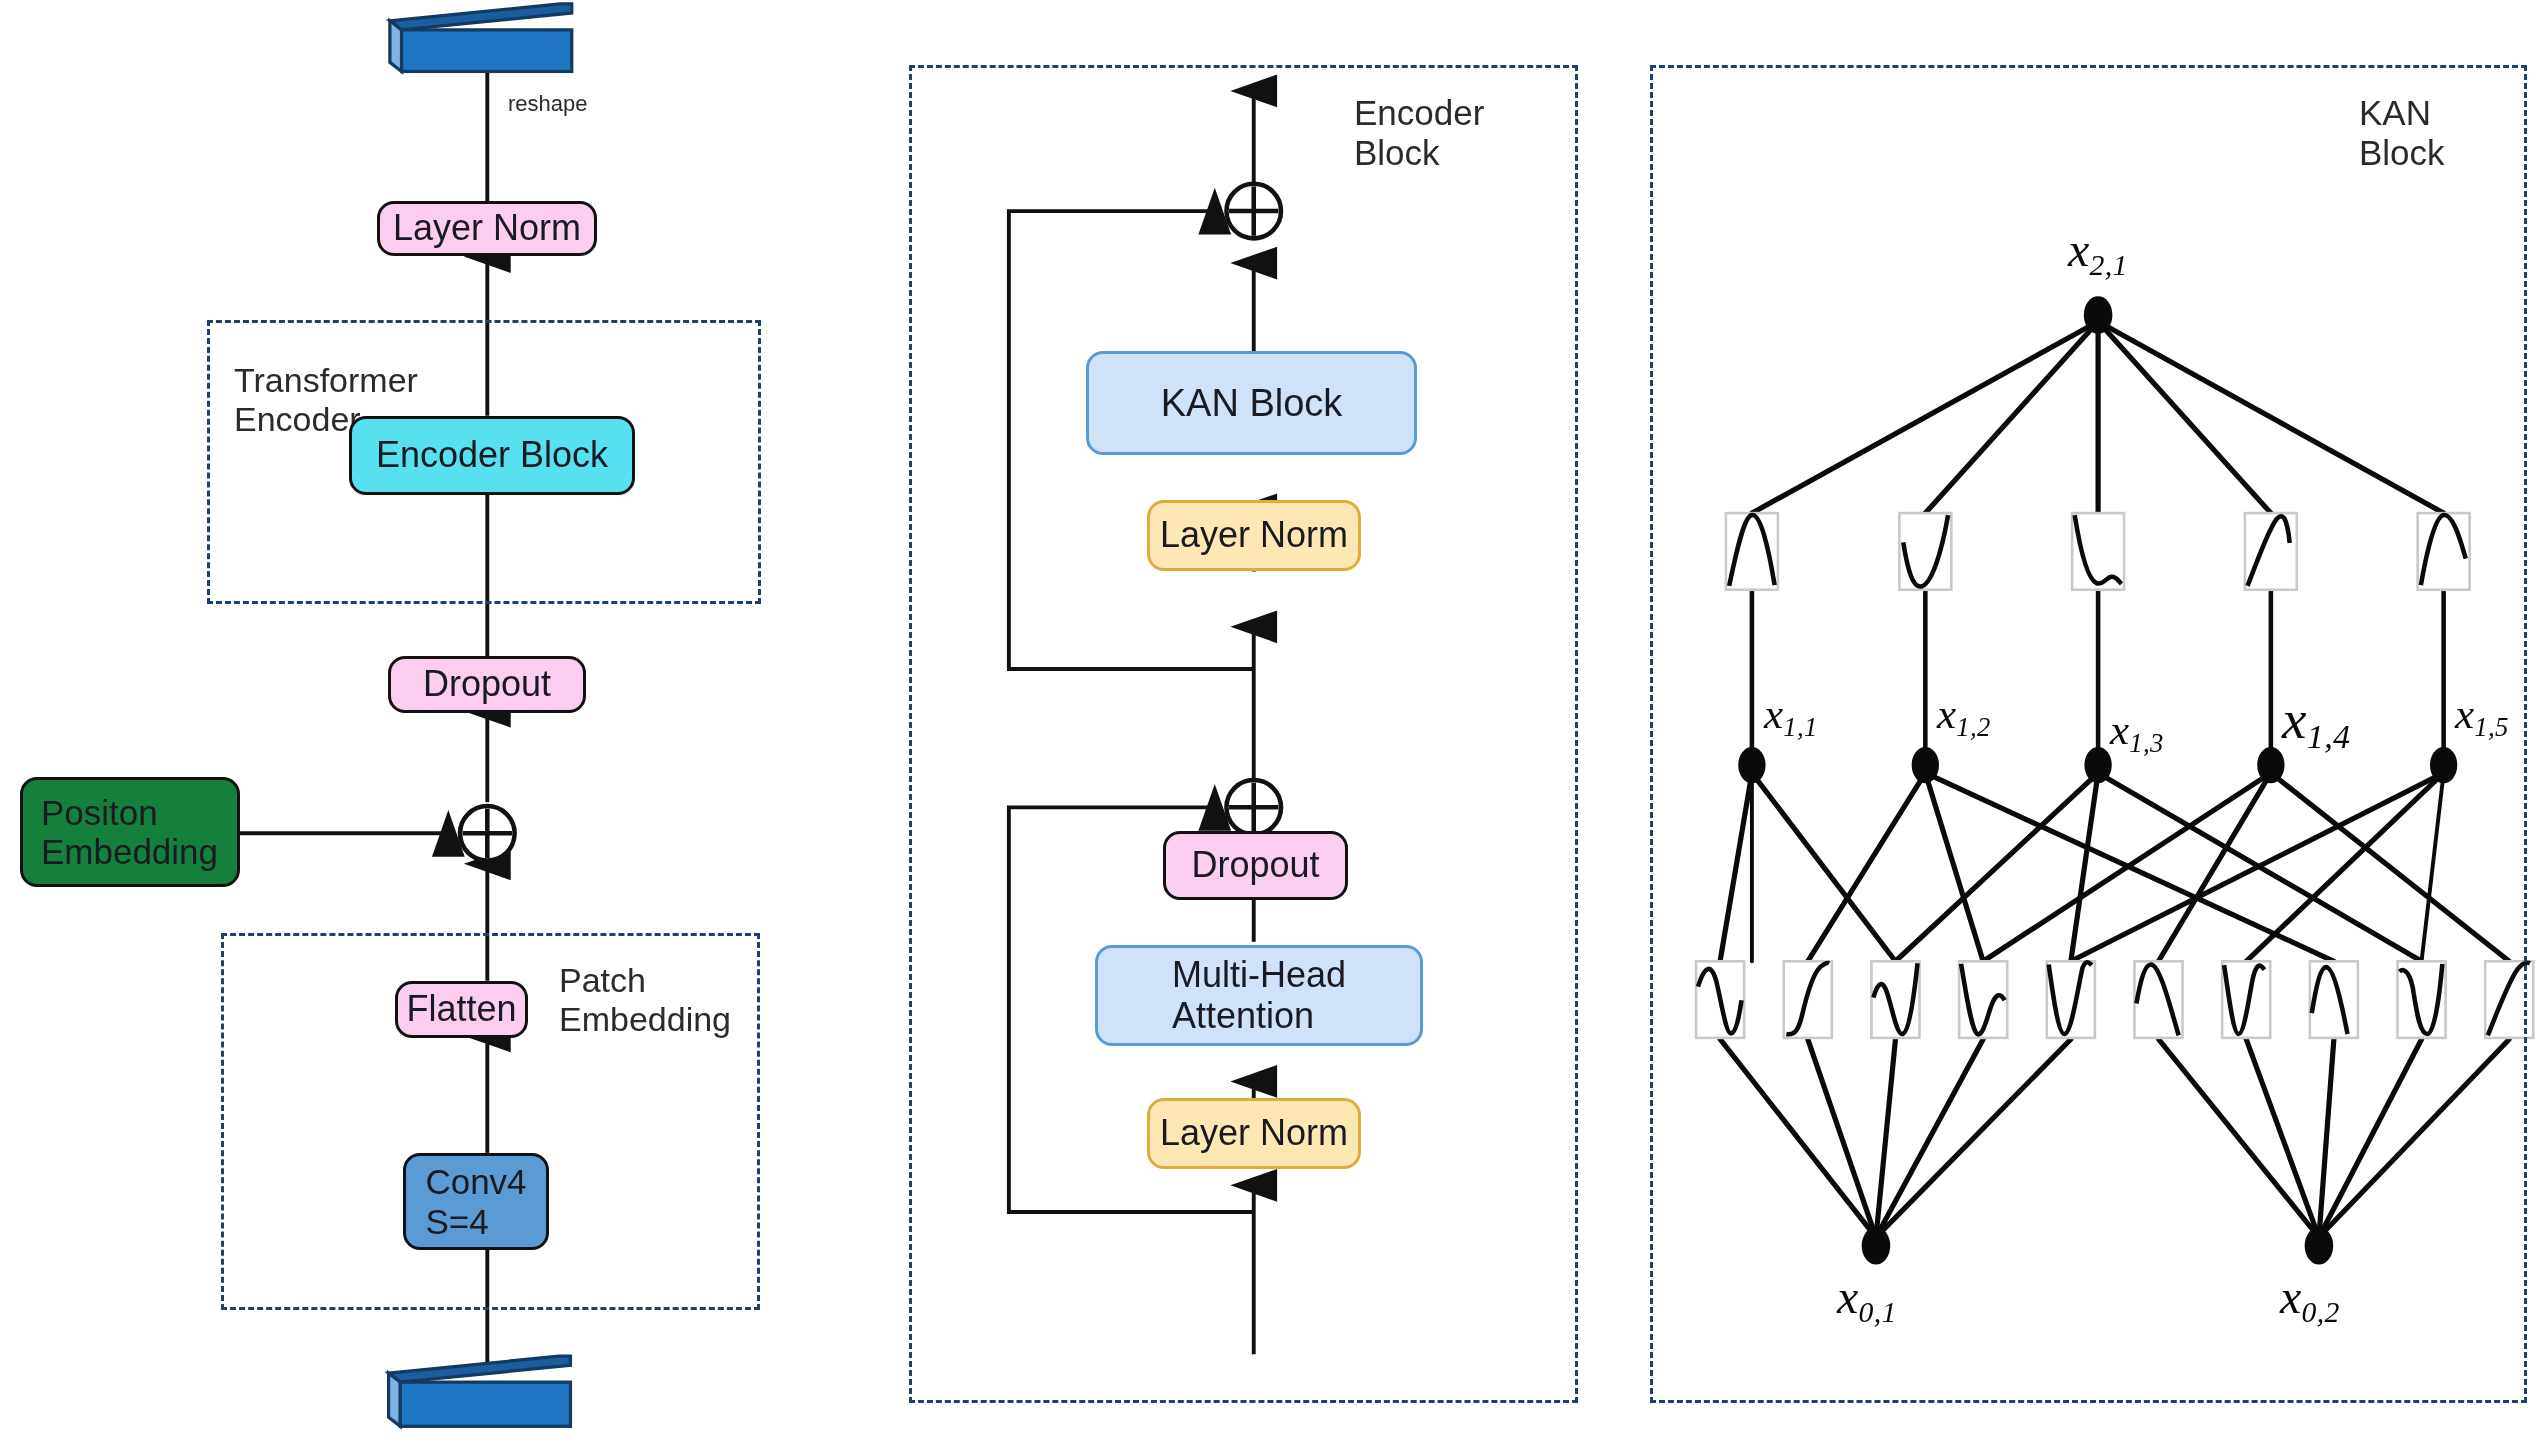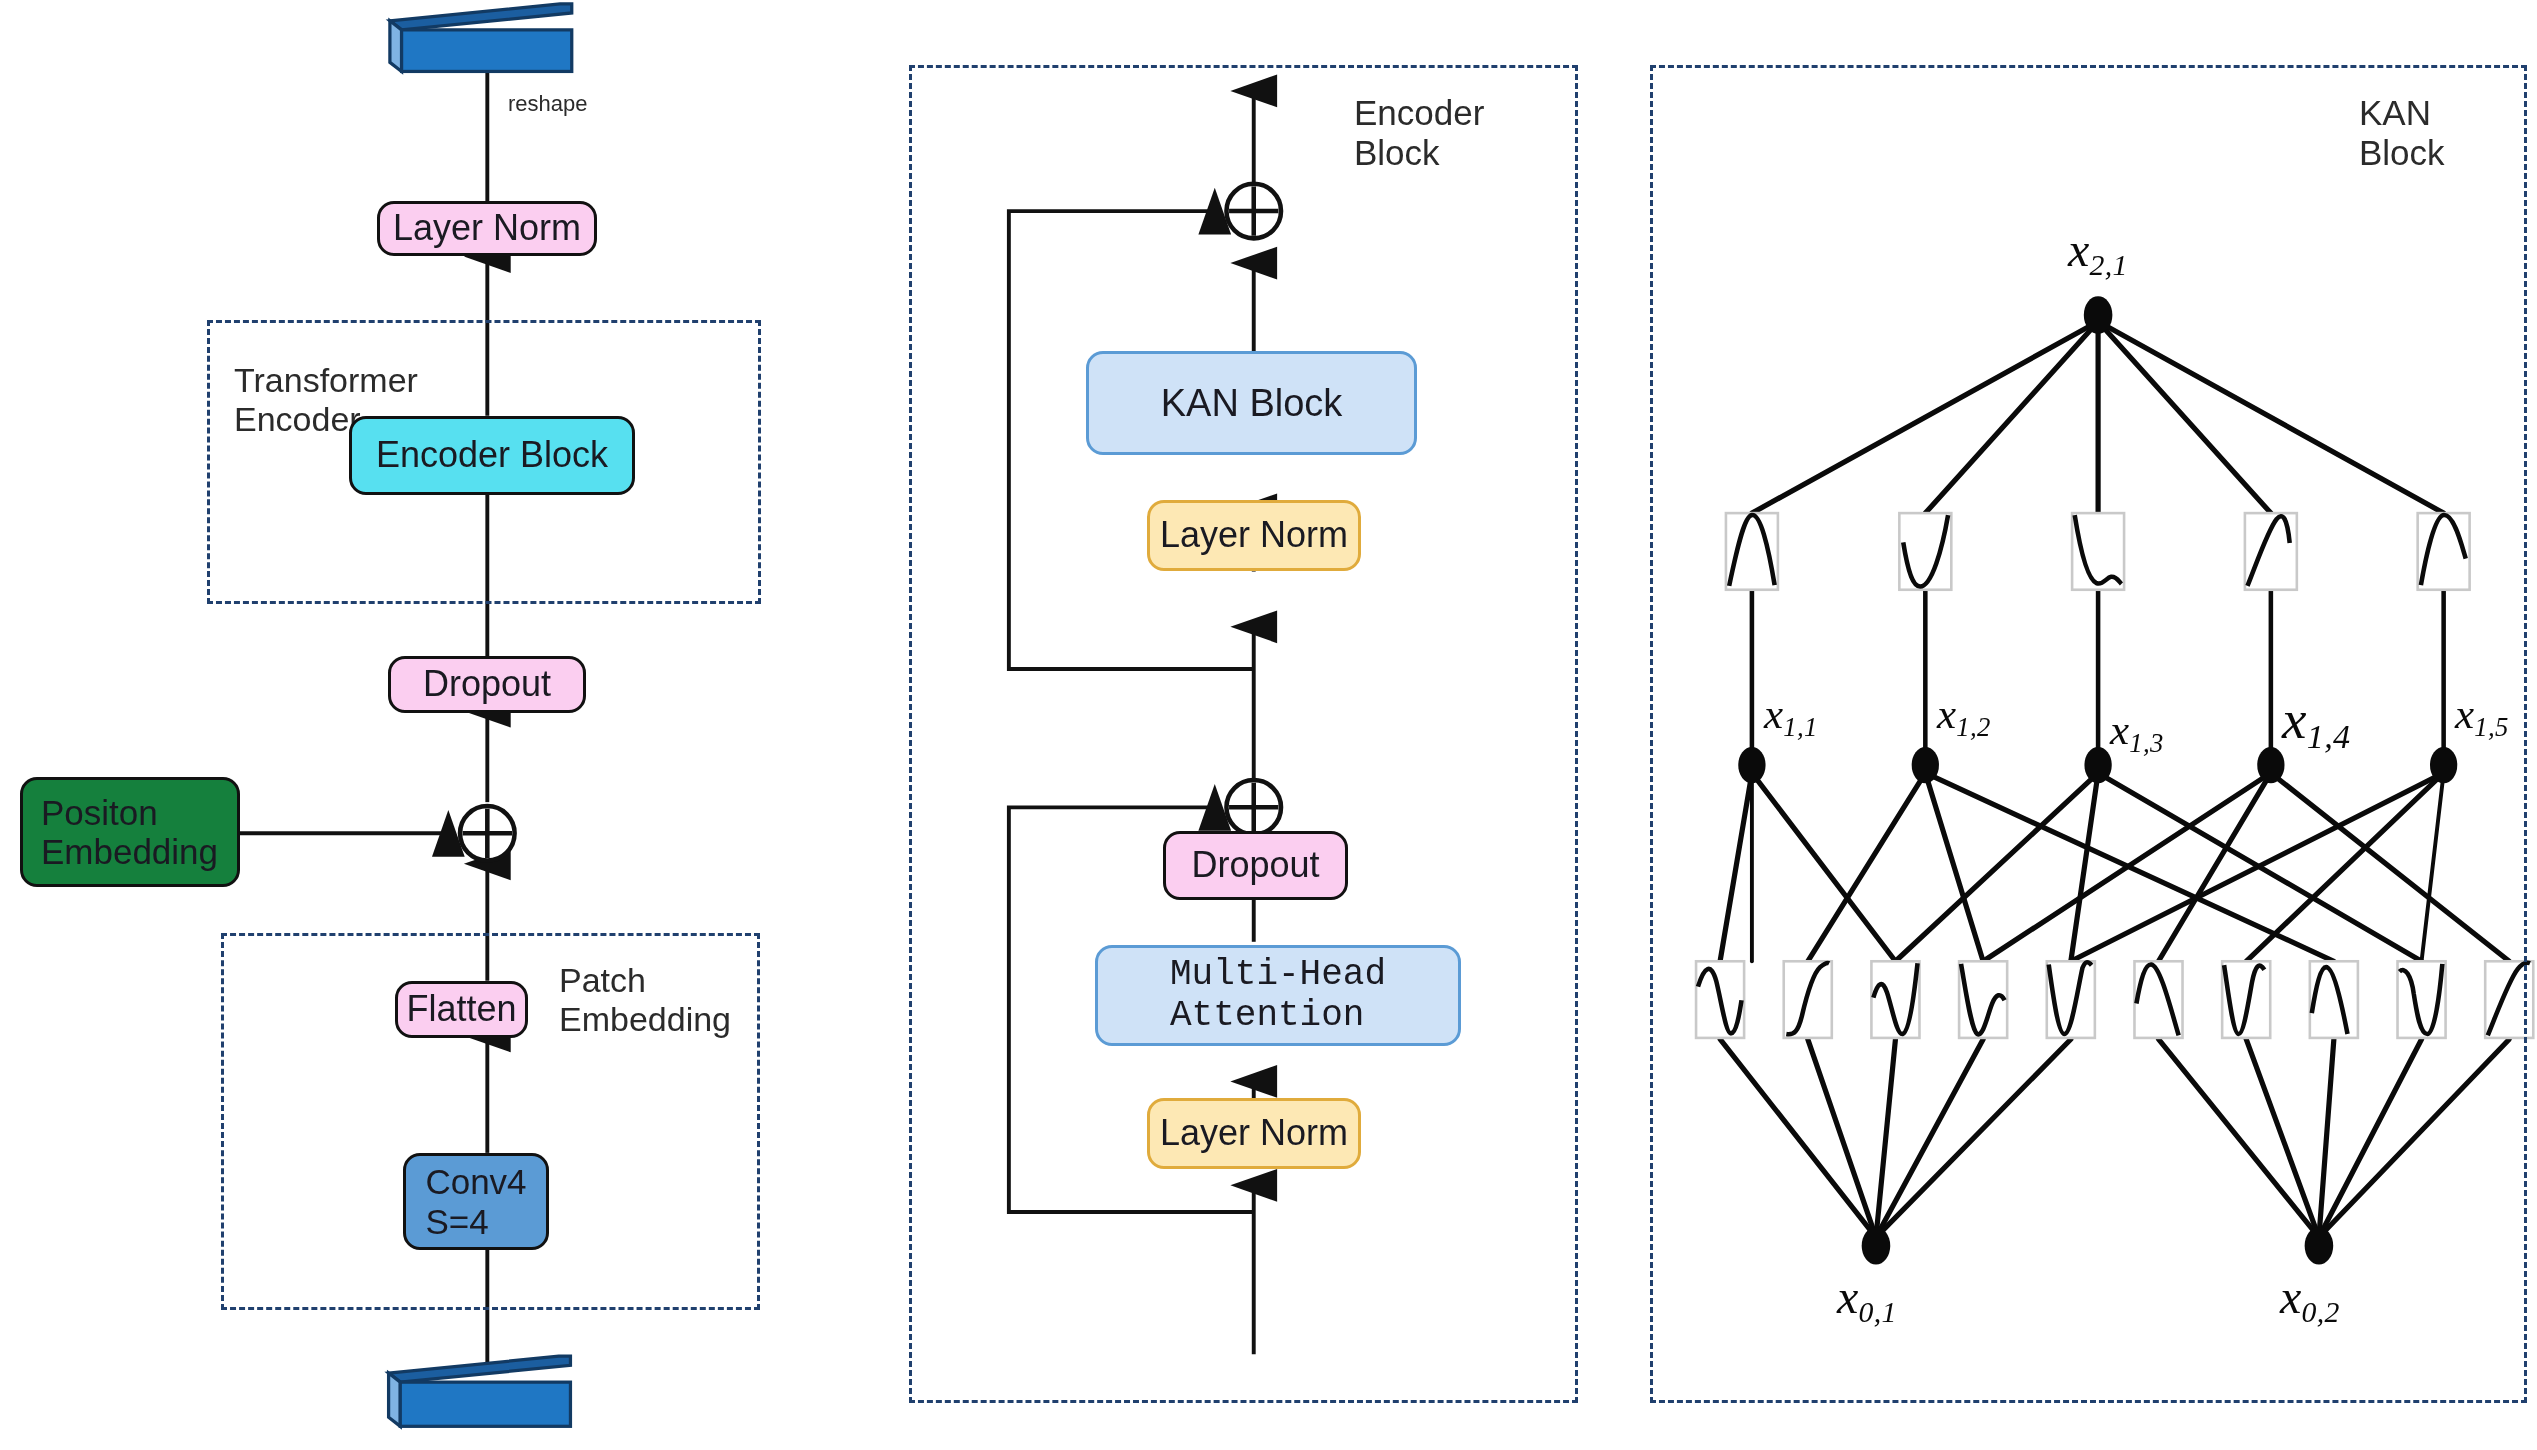--- a/index.html
+++ b/index.html
@@ -318,21 +318,21 @@
   </div>
 
   <div class="node-box" style="left:1147px;top:500px;width:214px;height:71px;background:#fde8b4;border-color:#e0ab3c;border-width:3.2px;font-size:36px;">
     <span>Layer Norm</span>
   </div>
 
   <div class="node-box" style="left:1163px;top:831px;width:185px;height:69px;background:#fbcef0;border-color:#111111;border-width:3.2px;font-size:36px;">
     <span>Dropout</span>
   </div>
 
-  <div class="node-box" style="left:1095px;top:945px;width:366px;height:101px;background:#cfe2f7;border-color:#5b9bd5;border-width:3.2px;font-size:36px;font-family:Liberation Mono, monospace;">
+  <div class="node-box" style="left:1095px;top:945px;width:328px;height:101px;background:#cfe2f7;border-color:#5b9bd5;border-width:3.2px;font-size:36px;">
     <span>Multi-Head
 Attention</span>
   </div>
 
   <div class="node-box" style="left:1147px;top:1098px;width:214px;height:71px;background:#fde8b4;border-color:#e0ab3c;border-width:3.2px;font-size:36px;">
     <span>Layer Norm</span>
   </div>
 
   <div class="dashed-group" style="left:1650px;top:65px;width:877px;height:1338px;"></div>
   <div class="kan-canvas" style="left:1689px;top:156px;width:805px;height:1169px;z-index:-1;"></div>

